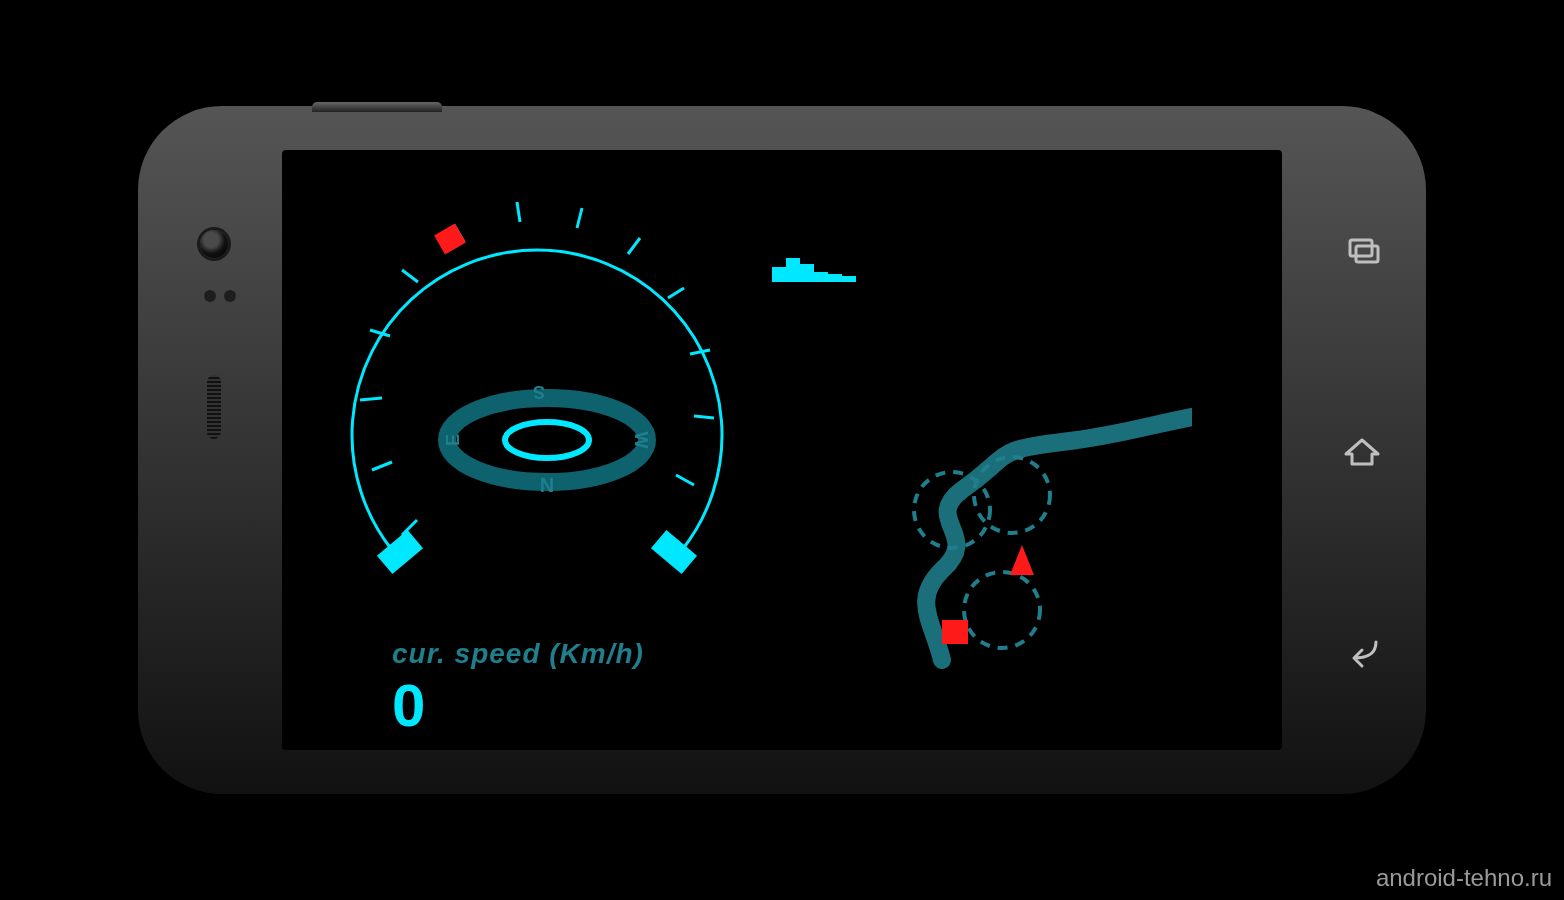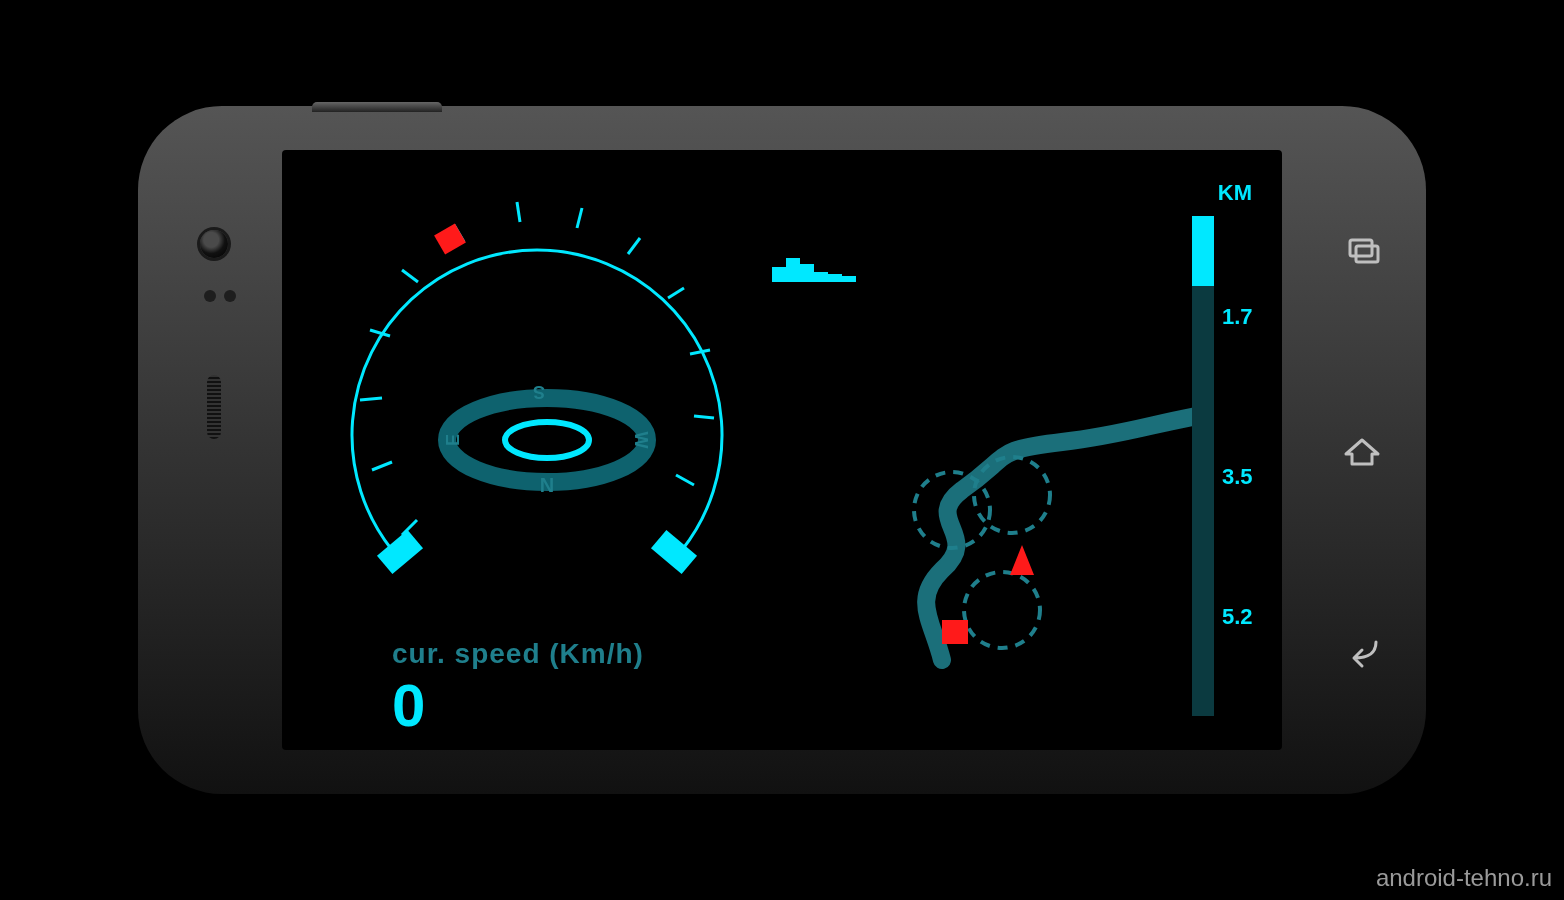--- a/index.html
+++ b/index.html
@@ -71,20 +71,21 @@
     width:430px; height:430px;
   }
   .compass {
     position:absolute; left:155px; top:230px;
     width:220px; height:120px;
   }
   .speed-label {
     position:absolute; left:110px; bottom:80px;
     font-size:28px; font-weight:800; letter-spacing:1px;
     font-stretch:condensed;
+    font-style:italic;
   }
   .speed-value {
     position:absolute; left:110px; bottom:10px;
     font-size:60px; font-weight:900;
     font-stretch:condensed;
   }
 
   .gps-label {
     position:absolute; left:490px; top:50px;
     font-size:28px; font-weight:800;
@@ -204,30 +205,20 @@
         <circle cx="140" cy="190" r="38" stroke="#1f7f8c" stroke-width="4" stroke-dasharray="10 8" fill="none"></circle>
         <circle cx="200" cy="175" r="38" stroke="#1f7f8c" stroke-width="4" stroke-dasharray="10 8" fill="none"></circle>
         <circle cx="190" cy="290" r="38" stroke="#1f7f8c" stroke-width="4" stroke-dasharray="10 8" fill="none"></circle>
 
         <polygon points="210,225 198,255 222,255" fill="#ff1a1a"></polygon>
 
         <rect x="130" y="300" width="26" height="24" fill="#ff1a1a"></rect>
       </svg>
     </div>
 
-    <div class="dist-bar">
-      <div class="dist-unit cyan">KM</div>
-      <div class="dist-track"></div>
-      <div class="dist-fill" id="dist-fill" style="height: 70px;"></div>
-      <div id="dist-ticks">
-          <div class="dist-tick cyan" style="top: 124px;">1.7</div>
-          <div class="dist-tick cyan" style="top: 284px;">3.5</div>
-          <div class="dist-tick cyan" style="top: 424px;">5.2</div>
-        </div>
-    </div>
 
   </div>
 
   <div class="navbar">
     <div class="navbtn">
       <svg viewBox="0 0 44 44">
           <rect x="10" y="12" width="22" height="16" rx="2"></rect>
           <rect x="16" y="18" width="22" height="16" rx="2"></rect>
         </svg>
     </div>

